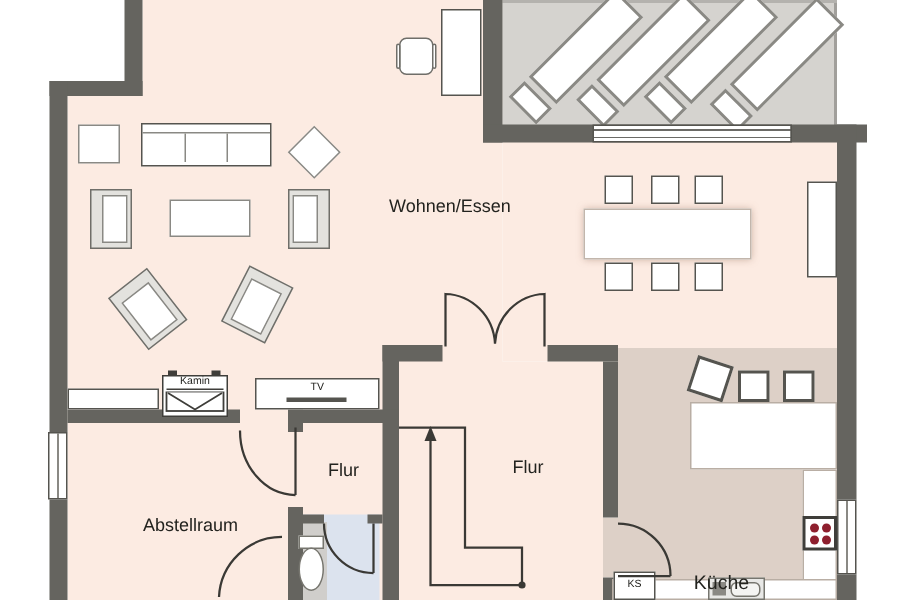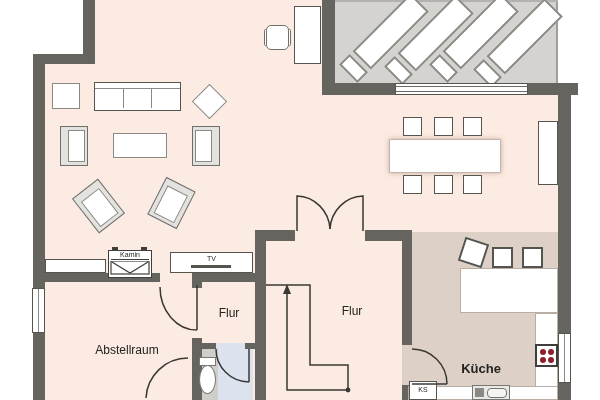--- a/index.html
+++ b/index.html
@@ -180,18 +180,19 @@
     <path class="dl" d="M 412 384 L 447 384"></path>
 
     <path class="dl" d="M 297 231 L 297 196 A 34 35 0 0 1 330 229"></path>
     <path class="dl" d="M 363 231 L 363 196 A 34 35 0 0 0 330 229"></path>
 
     <path class="dl" d="M 266 285 L 310 285 L 310 365 L 348 365 L 348 390 L 287 390 L 287 291"></path>
     <polygon points="283,294 291,294 287,284" fill="#3a3935"></polygon>
     <circle cx="348" cy="390" r="2.4" fill="#3a3935"></circle>
   </svg>
 
+  <div class="rlabel" style="left:300px;top:137px;">Wohnen/Essen</div>
   <div class="rlabel" style="left:229px;top:313px;">Flur</div>
   <div class="rlabel" style="left:352px;top:311px;">Flur</div>
   <div class="rlabel" style="left:127px;top:350px;">Abstellraum</div>
-  <div class="rlabel" style="left:481px;top:368px;font-size:13px;font-weight:bold;">Küche</div>
+  <div class="rlabel" style="left:481px;top:388px;font-size:13px;">Küche</div>
 
 </div>
 
 </body></html>

